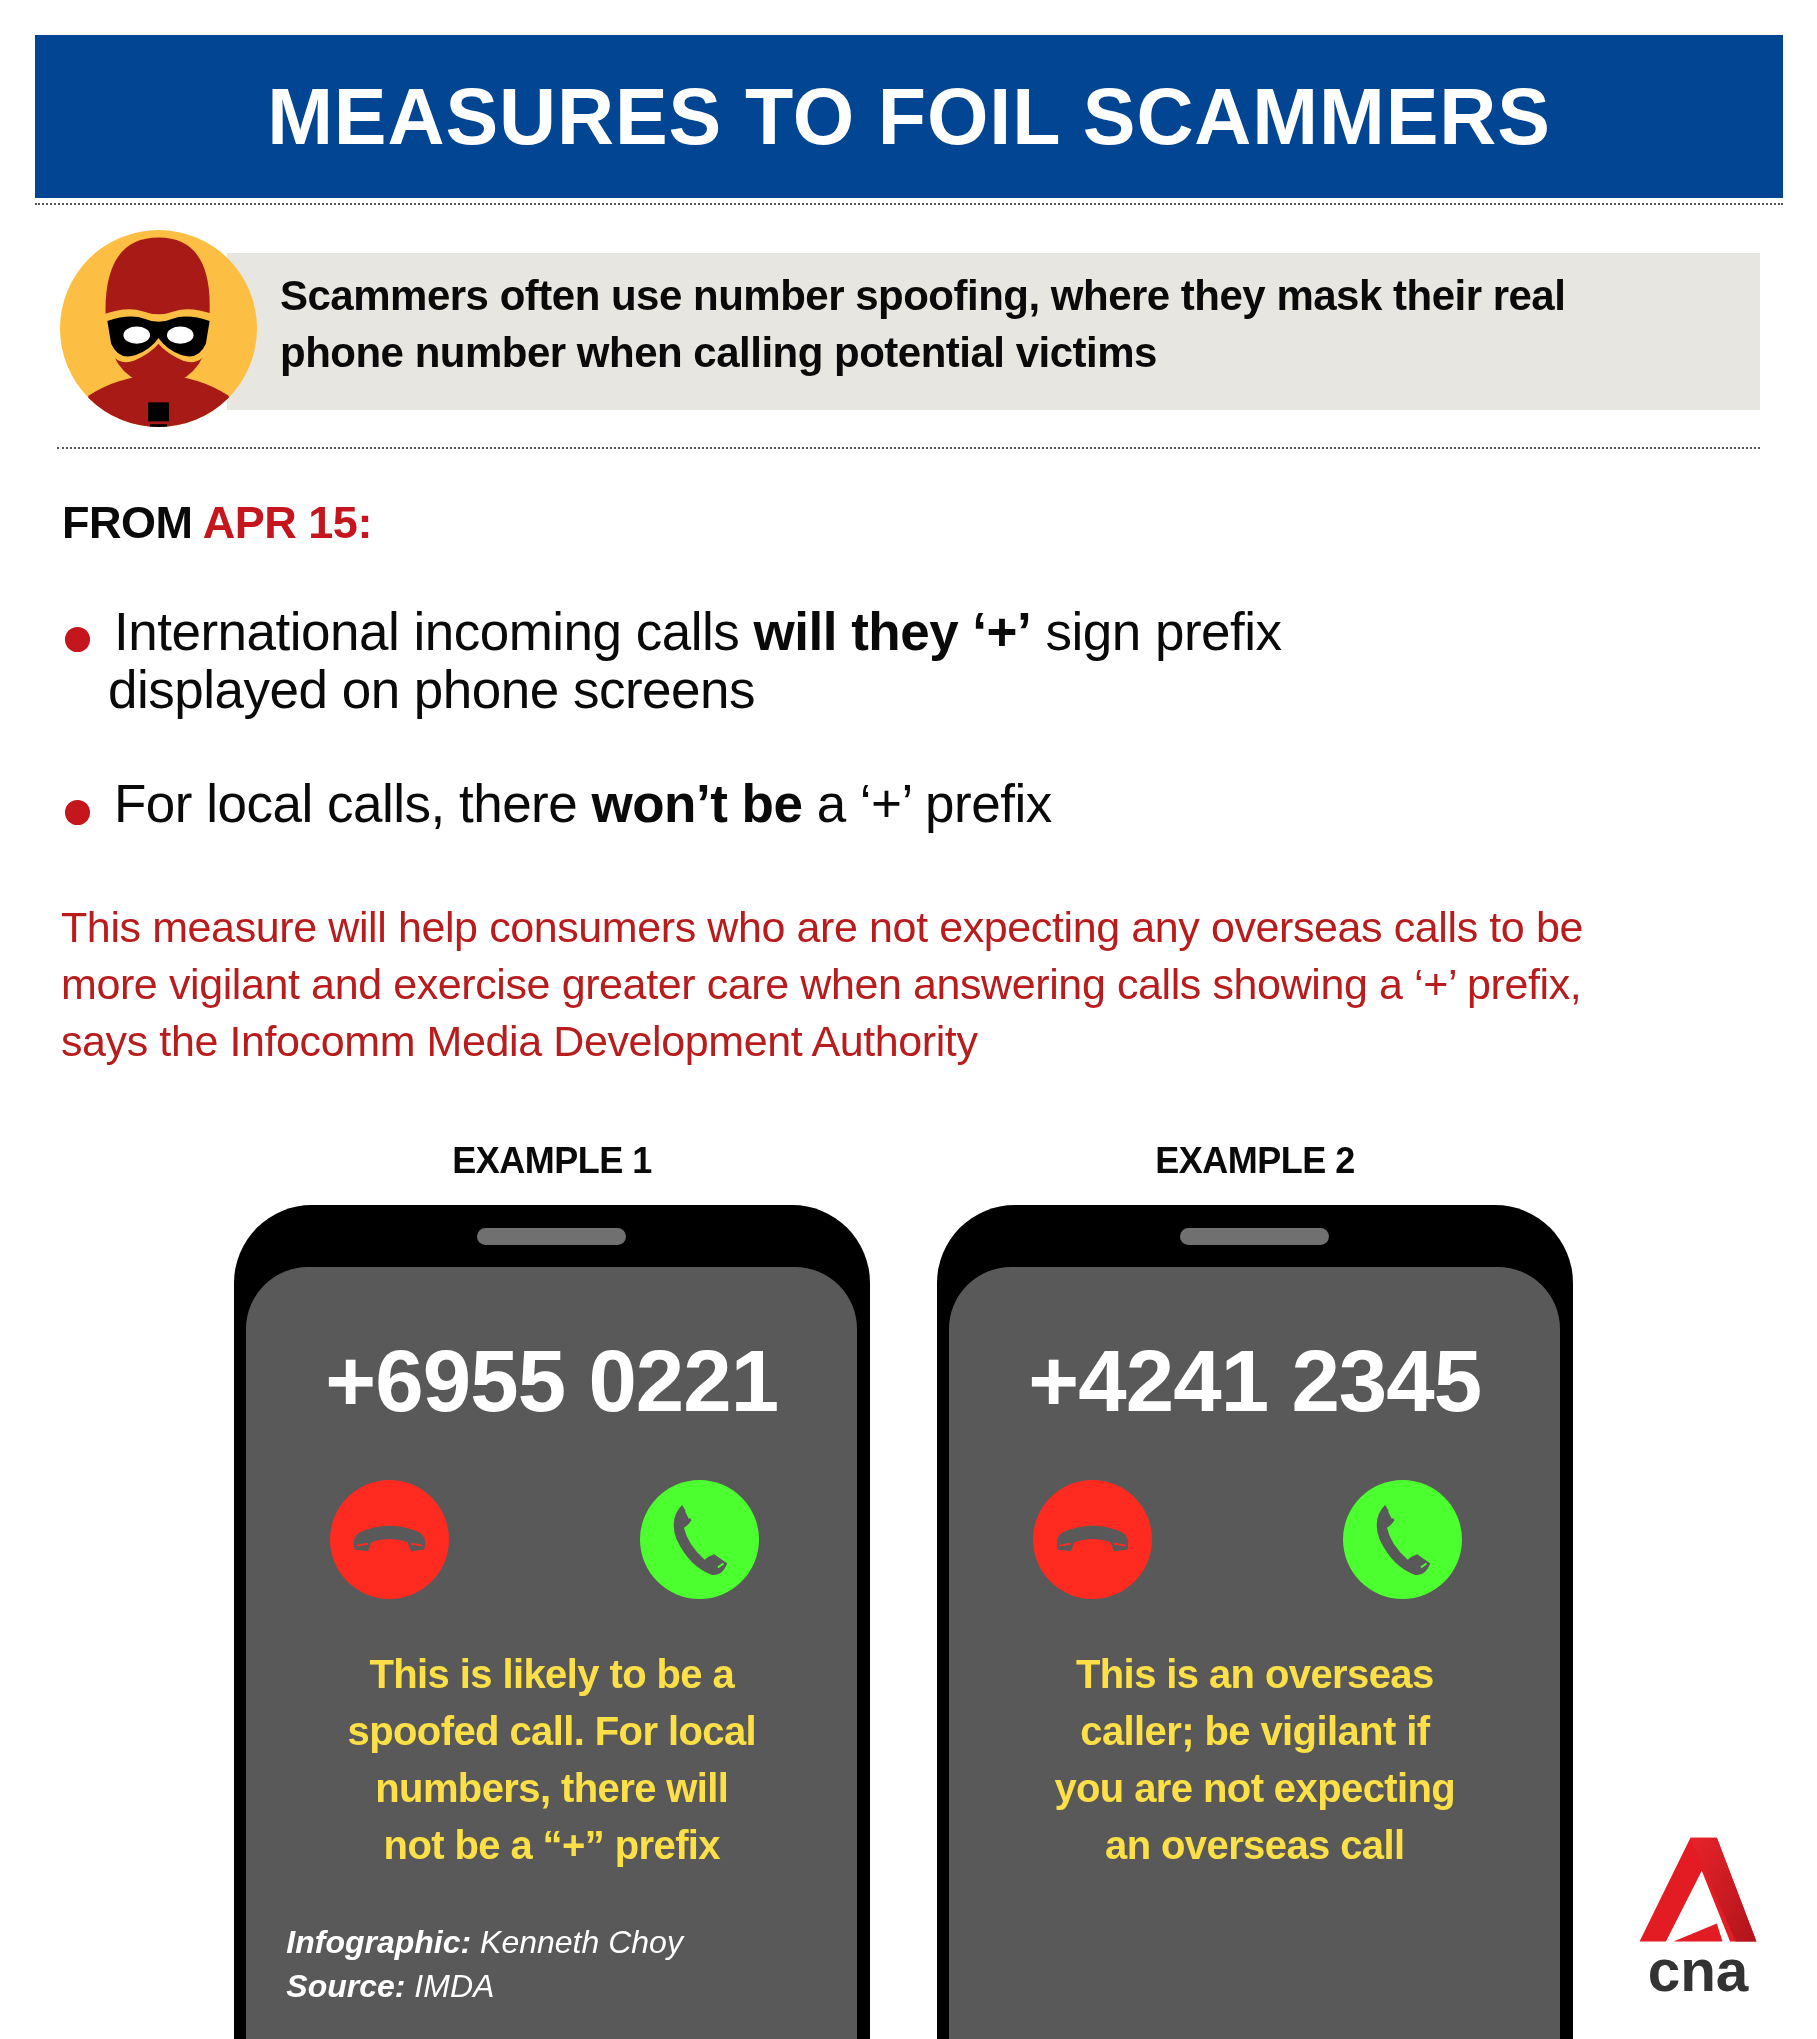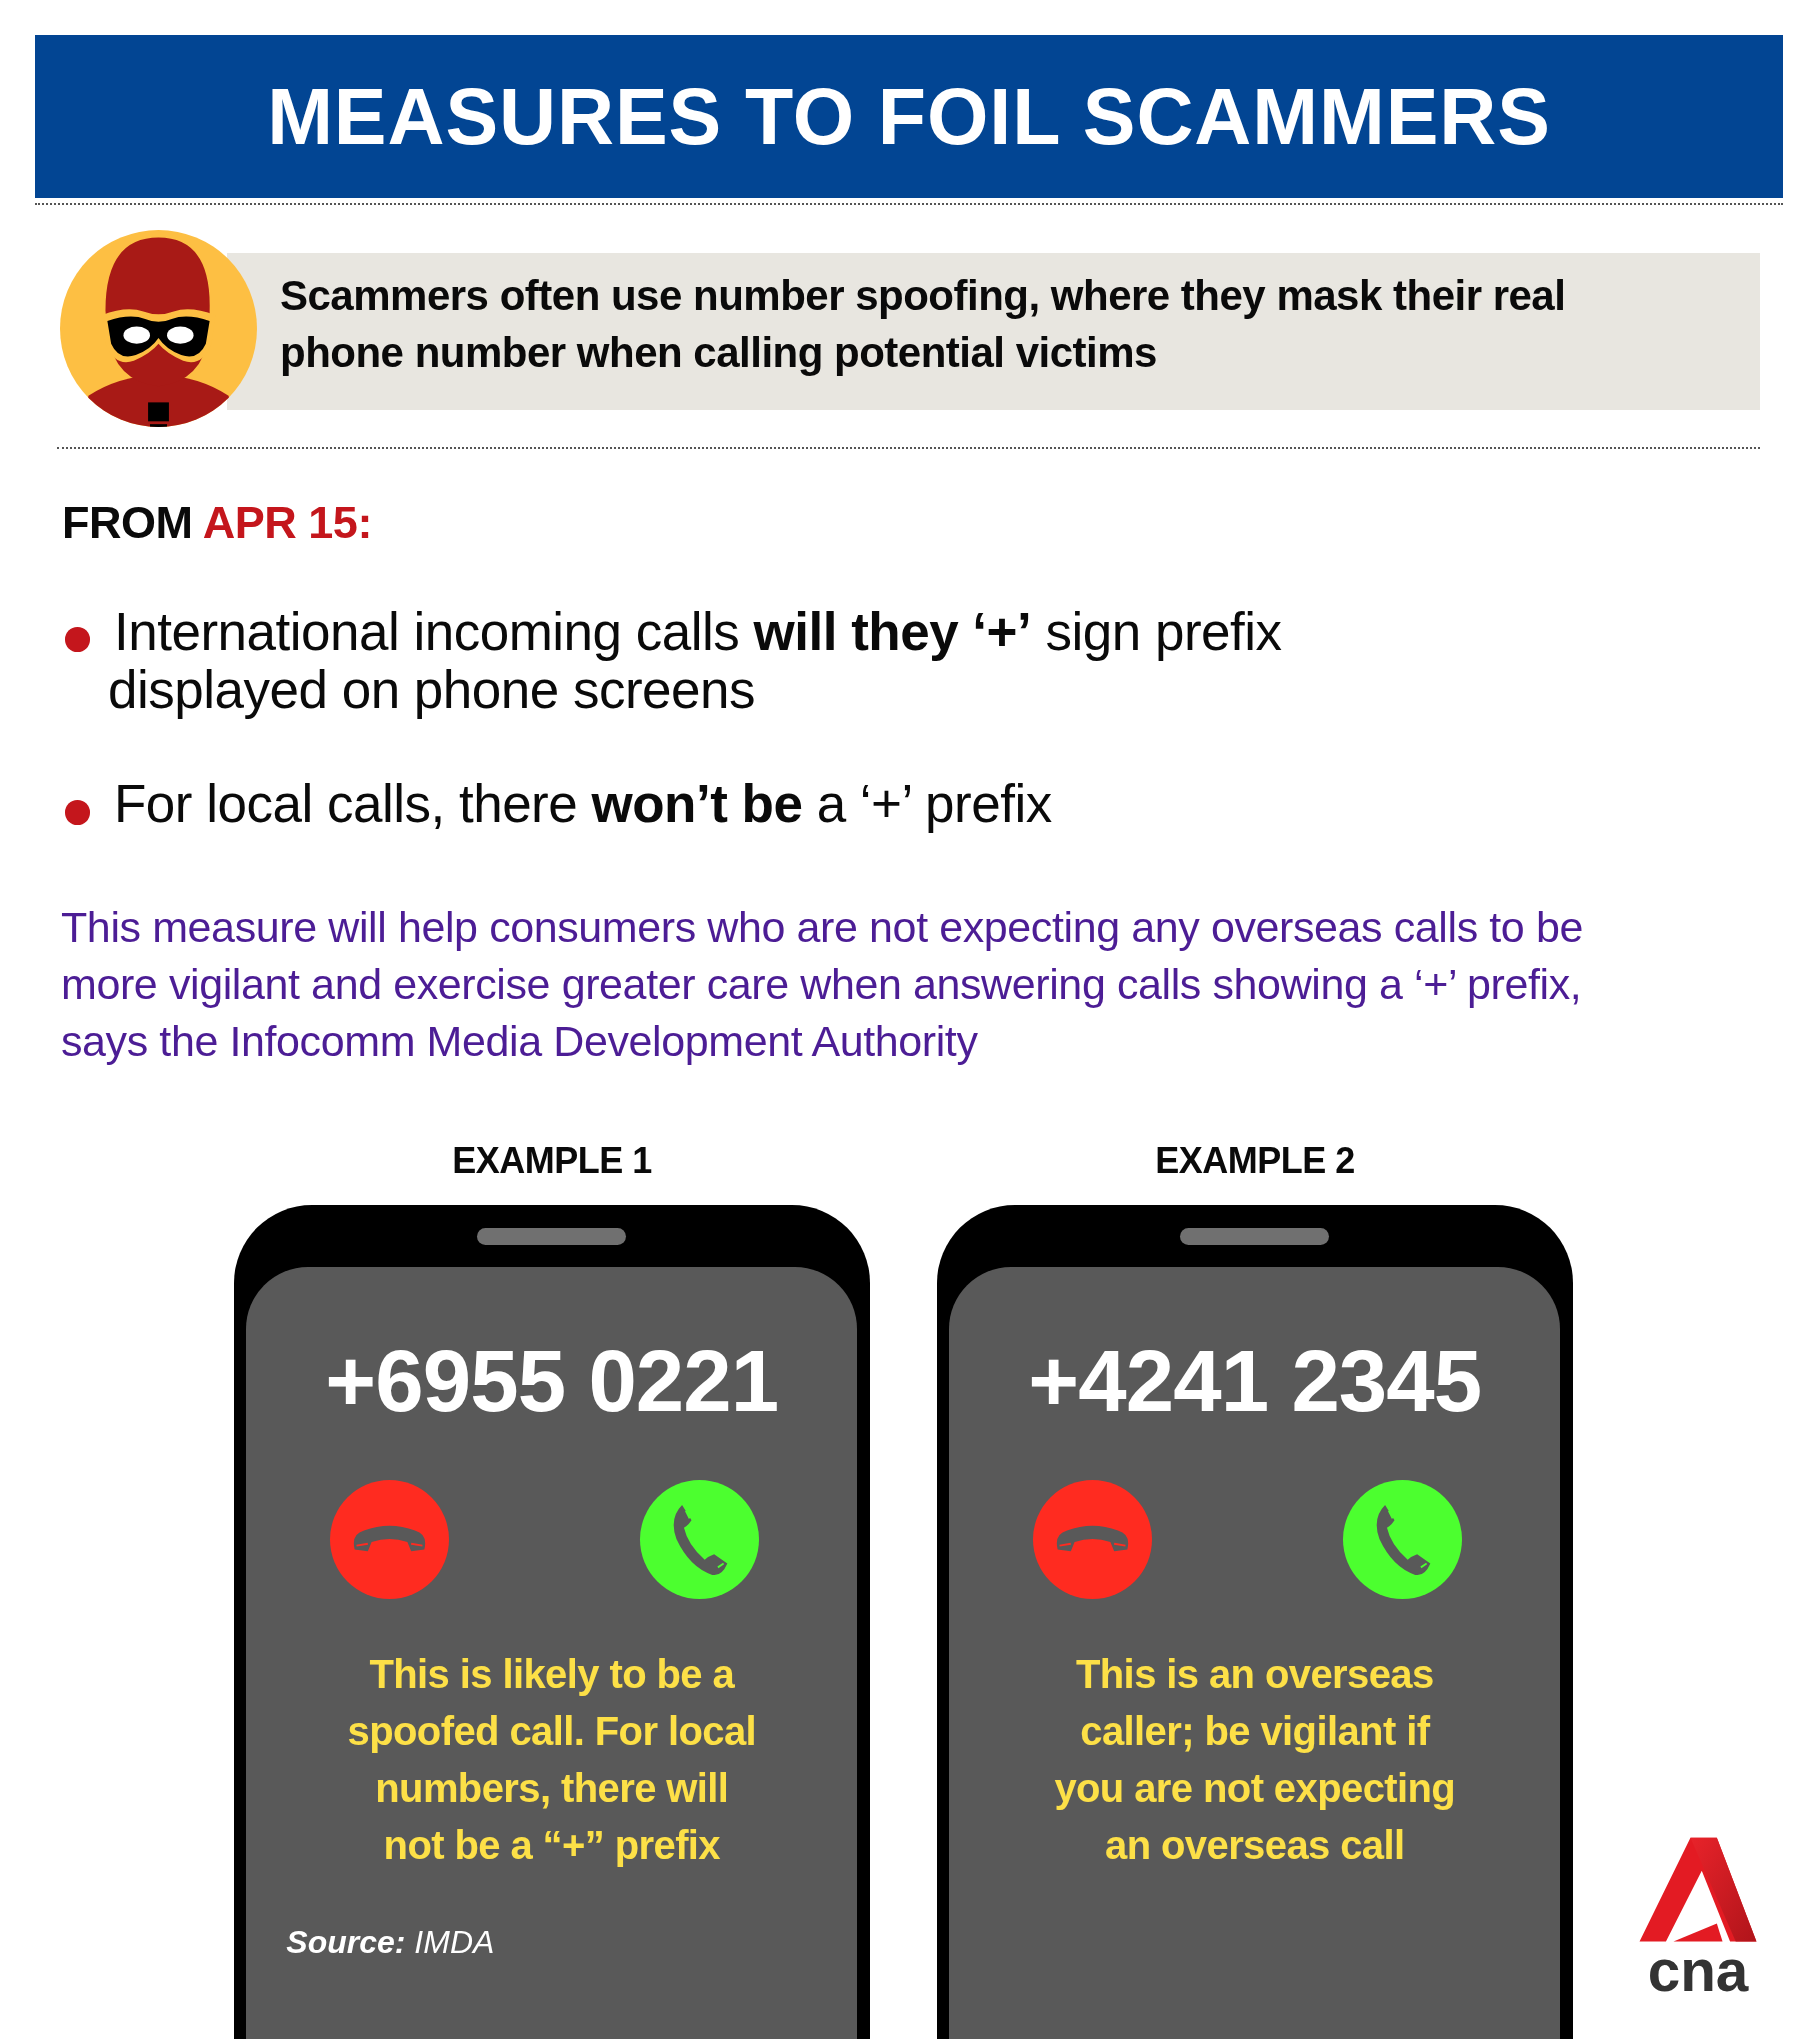--- a/index.html
+++ b/index.html
@@ -35,21 +35,21 @@
   .from-date { color: #c4161c; }
   .bullet-dot {
     width: 24.6px; height: 24.6px; border-radius: 50%; background: #c4161c;
   }
   .bullet-text {
     font-size: 53px; line-height: 58px; white-space: pre-line; color: #0a0a0a; letter-spacing: -0.5px;
   }
   .bullet-text b { font-weight: bold; }
   .para {
     left: 61px; top: 899px; width: 1703px; font-size: 43px; line-height: 57px;
-    white-space: pre-line; color: #4c1d95; letter-spacing: -0.4px;
+    white-space: pre-line; color: #b91c1c; letter-spacing: -0.4px;
   }
   .example-label {
     font-weight: bold; font-size: 36px; text-align: center; width: 636px; letter-spacing: -0.5px;
   }
   .phone {
     width: 636px; height: 909px; background: #000; border-radius: 78px 78px 0 0;
   }
   .speaker {
     position: absolute; top: 23px; left: 243px; width: 149px; height: 17px;
     background: #707070; border-radius: 8.5px;
@@ -149,20 +149,21 @@
         <path d="M16 4 L26 20 Q22 26 18 28 Q22 46 40 62 Q44 58 50 56 L64 66 Q58 80 48 78 Q24 70 10 40 Q2 18 16 4 Z" fill="#595959"></path>
         <path d="M20 10 L24 18" stroke="#4cff2f" stroke-width="2"></path>
         <path d="M54 70 L60 66" stroke="#4cff2f" stroke-width="2"></path>
       </svg>
     </div>
     <div class="msg">This is likely to be a
 spoofed call. For local
 numbers, there will
 not be a “+” prefix</div>
     <div class="credits">
+      <div><b>Infographic:</b><span> Kenneth Choy</span></div>
       <div><b>Source:</b><span> IMDA</span></div>
     </div>
   </div>
 </div>
 
 <div class="abs phone" style="left:937px; top:1205px;">
   <div class="speaker"></div>
   <div class="screen">
     <div class="number">+4241 2345</div>
     <div class="call-btn btn-decline">

